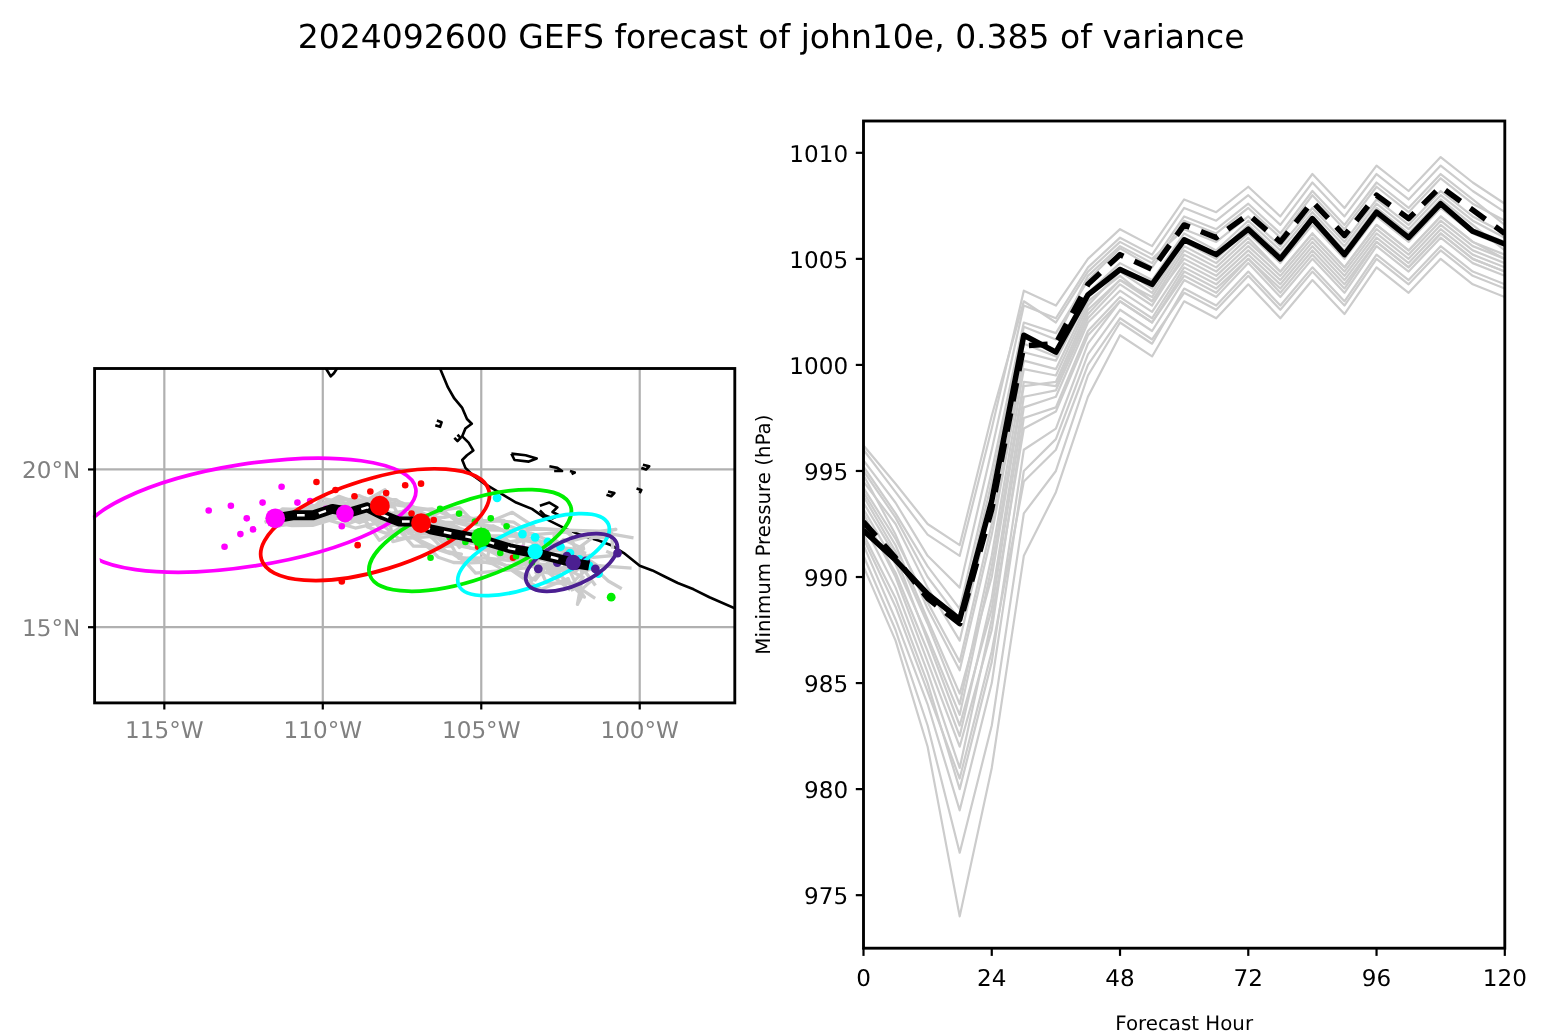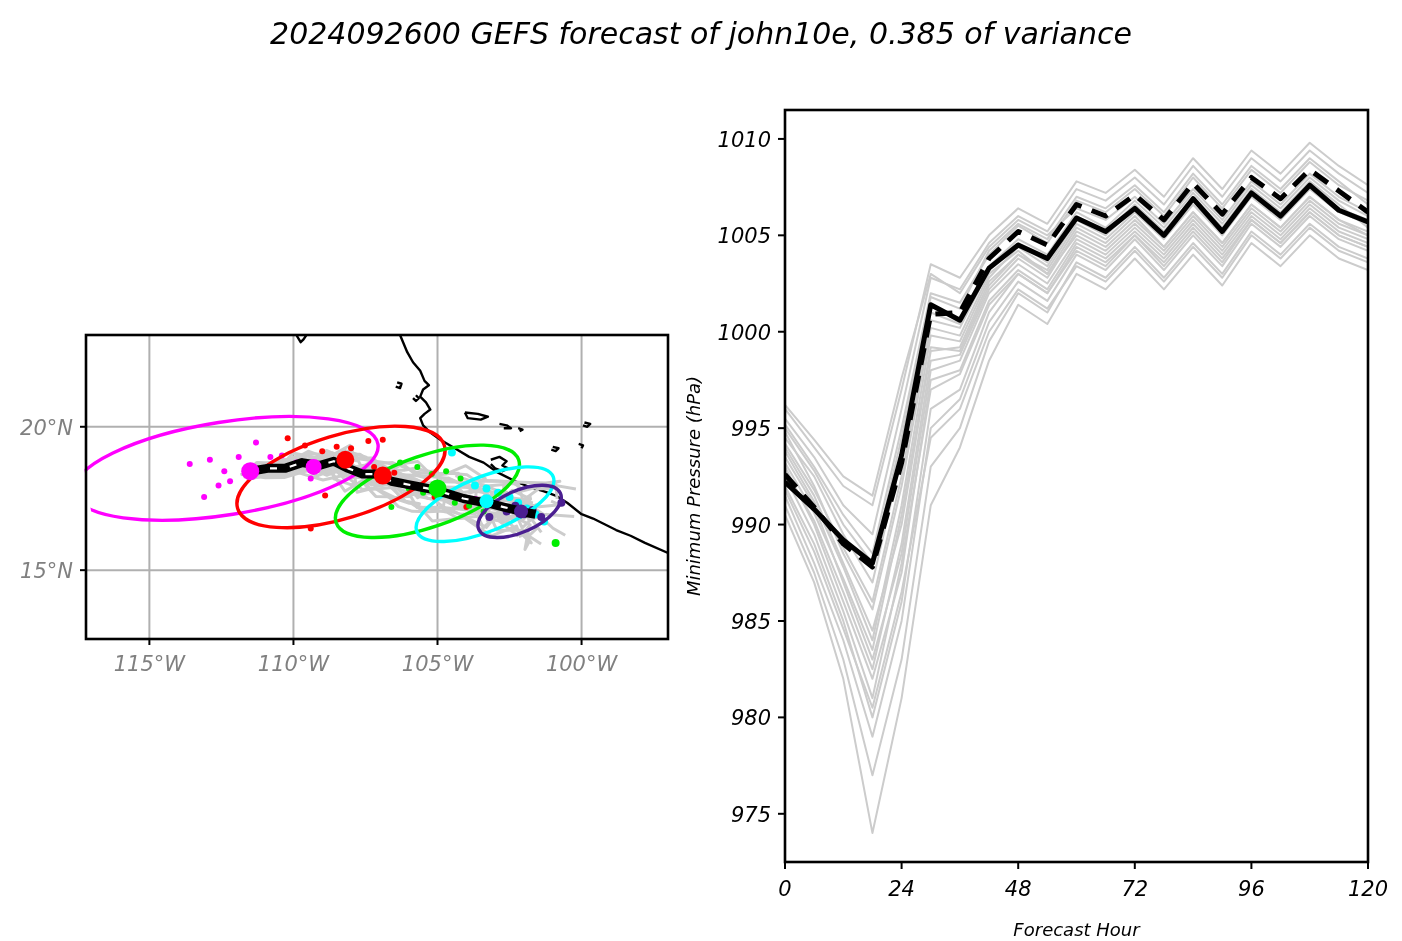--- a/index.html
+++ b/index.html
@@ -1,18 +1,18 @@
 <!DOCTYPE html>
 <html><head>
 <meta charset="utf-8">
 <style>
   html,body{margin:0;padding:0;background:#ffffff;}
   body{width:1402px;height:941px;position:relative;overflow:hidden;
        font-family:"DejaVu Sans","Liberation Sans",sans-serif;}
-  #figure{position:absolute;left:0;top:0;width:1402px;height:941px;font-style:italic;}
+  #figure{position:absolute;left:0;top:0;width:1402px;height:941px;}
   .ttl{font-size:30px;fill:#000000;}
   .ticklab{font-size:21px;fill:#000000;}
   .geolab{font-size:21px;fill:#808080;}
   .axlab{font-size:18px;fill:#000000;}
   svg{display:block;}
 </style>
 </head>
 <body>
 
 <div id="figure">

